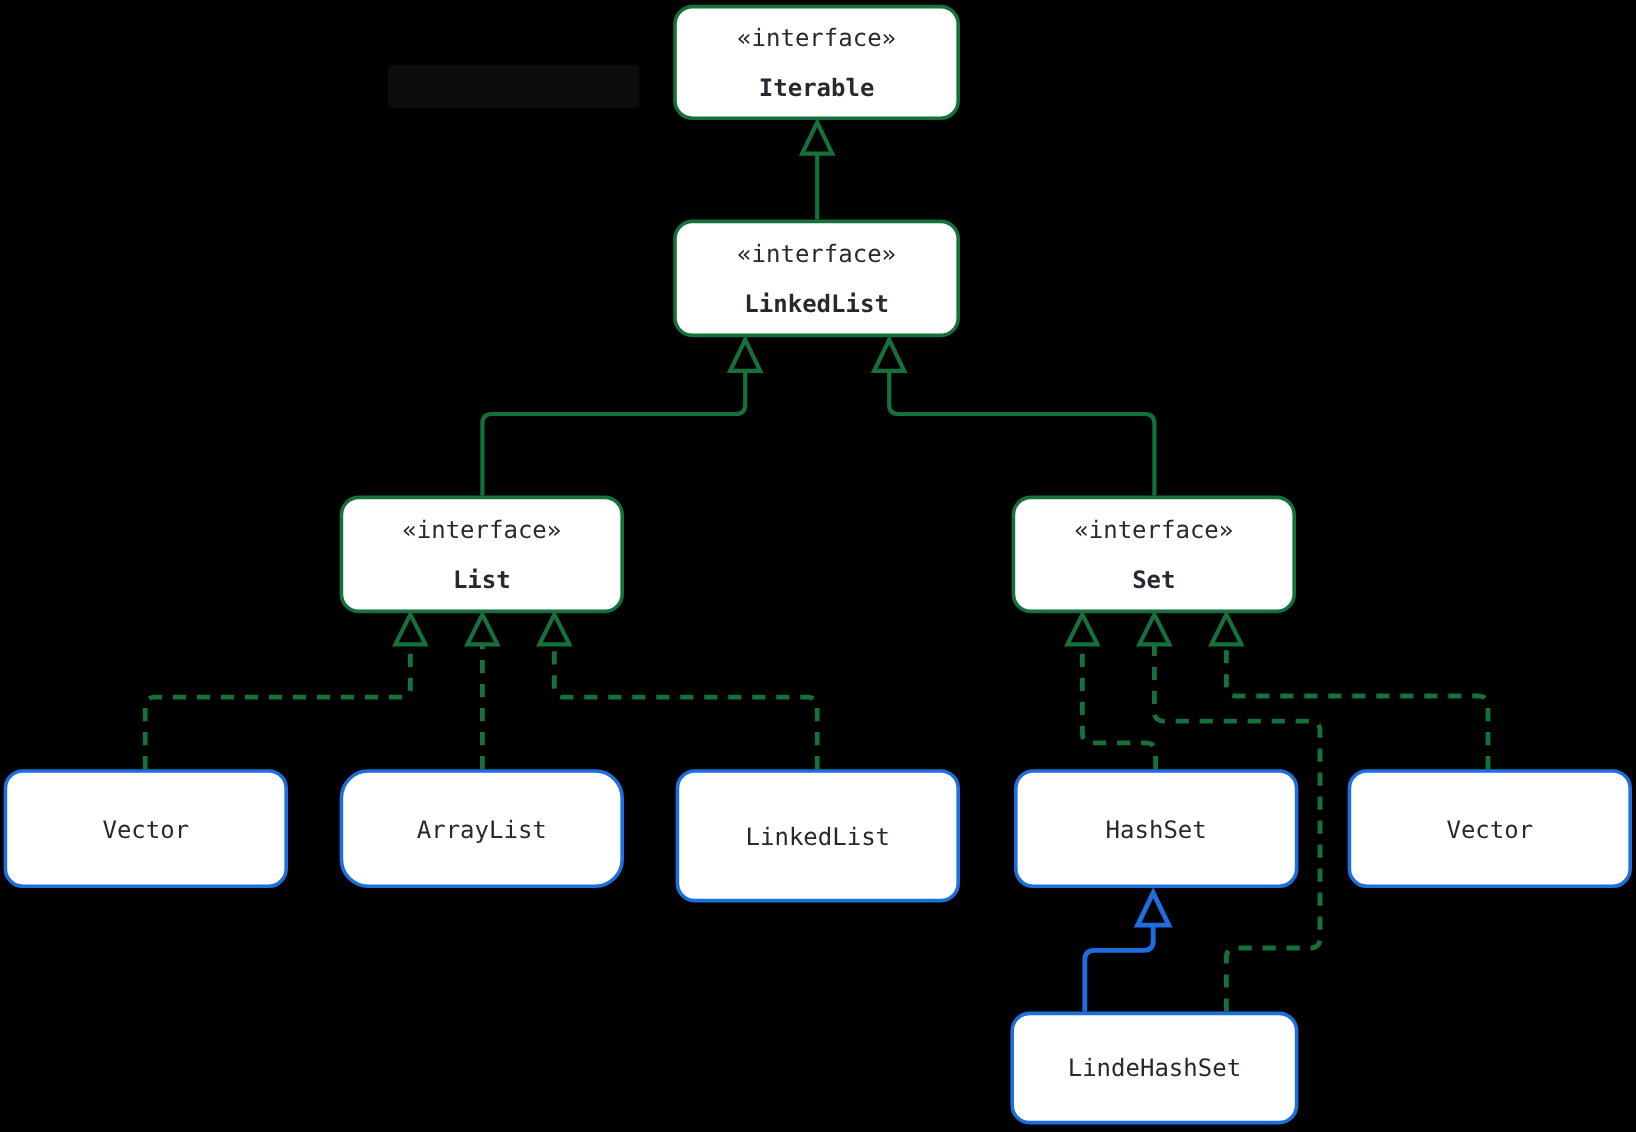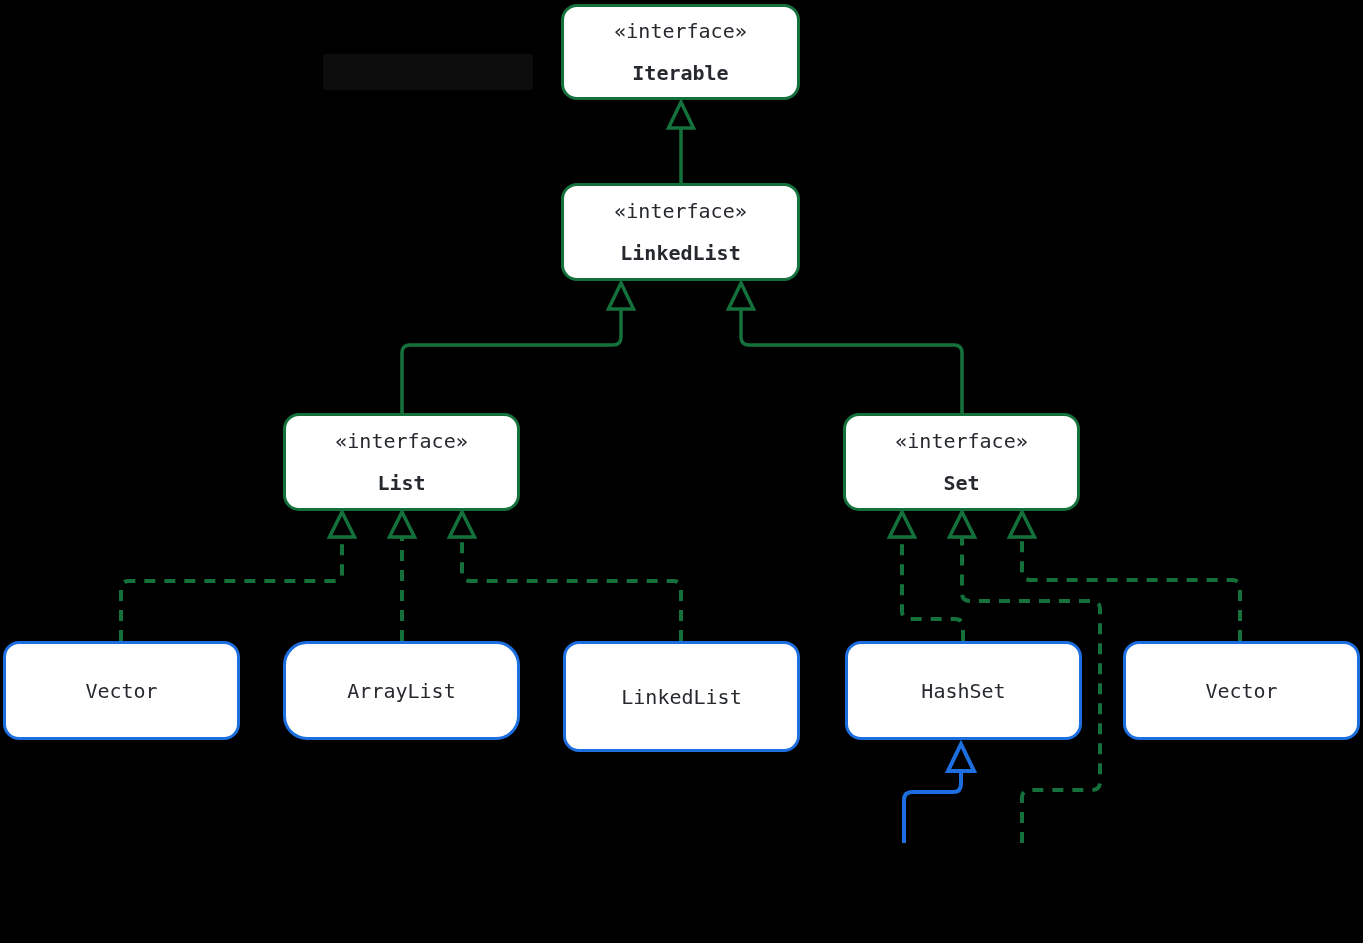--- a/index.html
+++ b/index.html
@@ -113,14 +113,17 @@
   </div>
 
   <div class="node blue" id="n-hashset">
     <div class="class-name">HashSet</div>
   </div>
 
   <div class="node blue" id="n-treeset">
     <div class="class-name">Vector</div>
   </div>
 
+  <div class="node blue" id="n-lindehashset">
+    <div class="class-name">LindeHashSet</div>
+  </div>
 
 </div>
 
 </body></html>

